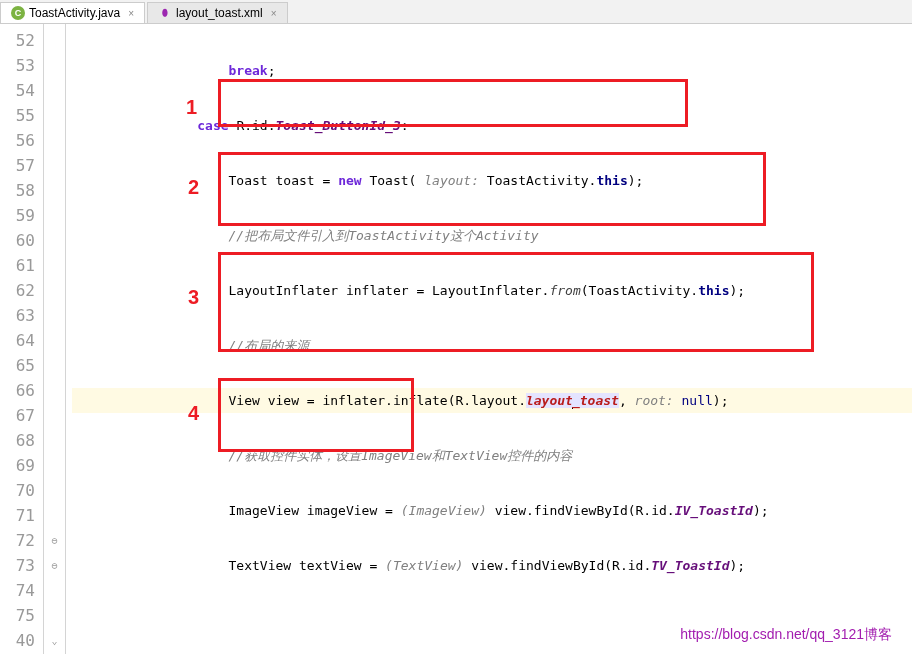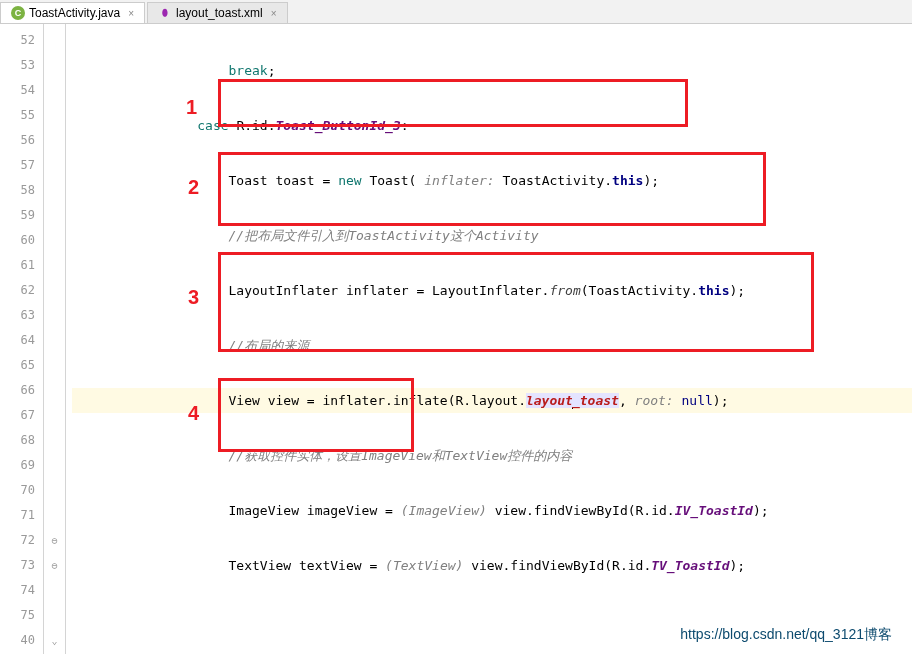--- a/index.html
+++ b/index.html
@@ -4,38 +4,38 @@
   <style>
     * { margin: 0; padding: 0; box-sizing: border-box; }
     body { font-family: Consolas, monospace; font-size: 13px; background: #fff; width: 912px; height: 654px; overflow: hidden; position: relative; }
     .tab-bar { height: 24px; background: #f2f2f2; border-bottom: 1px solid #ccc; display: flex; align-items: flex-end; font-family: sans-serif; font-size: 12px; }
     .tab { padding: 3px 10px; border: 1px solid #ccc; border-bottom: none; background: #e8e8e8; display: flex; align-items: center; gap: 4px; margin-right: 2px; cursor: pointer; }
     .tab.active { background: #fff; }
     .tab-icon-c { width: 14px; height: 14px; border-radius: 50%; background: #7cb342; color: #fff; font-size: 9px; display: flex; align-items: center; justify-content: center; font-weight: bold; }
     .tab-icon-x { width: 14px; height: 14px; display: flex; align-items: center; justify-content: center; color: #9c27b0; font-size: 10px; }
     .tab-close { color: #888; font-size: 10px; margin-left: 4px; cursor: pointer; }
     .editor { display: flex; height: calc(100% - 24px); position: relative; }
-    .gutter { width: 44px; background: #fff; border-right: 1px solid #d4d4d4; text-align: right; color: #999; padding-top: 4px; user-select: none; font-size: 12px; }
+    .gutter { width: 44px; background: #fff; border-right: 1px solid #d4d4d4; text-align: right; color: #999; padding-top: 4px; user-select: none; font-size: 16px; }
     .gutter div { height: 25px; line-height: 25px; padding-right: 8px; }
     .gutter-extra { width: 22px; border-right: 1px solid #d4d4d4; background: #fff; padding-top: 4px; }
     .gutter-extra div { height: 25px; display: flex; align-items: center; justify-content: center; color: #999; font-size: 10px; }
     .code { flex: 1; padding-top: 4px; padding-left: 6px; white-space: pre; position: relative; }
     .line { height: 25px; line-height: 25px; position: relative; }
     .line.hl { background: #fffae3; }
-    .k-keyword { color: #0f766e; font-weight: normal; }
+    .k-keyword { color: #6d28d9; font-weight: bold; }
     .k-comment { color: #808080; font-style: italic; }
     .k-this { color: #000080; font-weight: bold; }
     .k-param { color: #808080; font-style: italic; }
     .k-field { color: #660e7a; font-weight: bold; font-style: italic; }
     .k-null { color: #000080; font-weight: normal; }
     .k-layout { color: #b91c1c; font-weight: bold; font-style: italic; background: #e4e4ff; }
     .k-from { color: #404040; font-style: italic; }
     .red-box { position: absolute; border: 3px solid #ed1c24; pointer-events: none; z-index: 5; }
     .red-num { position: absolute; color: #ed1c24; font-weight: bold; font-size: 20px; font-family: Arial; z-index: 6; pointer-events: none; }
-    .watermark { position: absolute; right: 20px; bottom: 10px; color: #0c4a6e; font-family: Arial; font-size: 14px; pointer-events: none; z-index: 1; }
+    .watermark { position: absolute; right: 20px; bottom: 10px; color: #a21caf; font-family: Arial; font-size: 14px; pointer-events: none; z-index: 1; }
     .cursor { display: inline-block; width: 1px; height: 15px; background: #000; vertical-align: middle; margin: 0 -1px; }
   </style>
 </head>
 <body>
 
 <div class="tab-bar">
   <div class="tab active">
     <span class="tab-icon-c">C</span>
     <span>ToastActivity.java</span>
     <span class="tab-close">×</span>
@@ -98,21 +98,21 @@
       <div></div>
     <div>⊖</div>
     <div>⊖</div>
     <div></div>
       <div></div>
     <div>⌄</div>
   </div>
   <div class="code">
     <div class="line">                    <span class="k-keyword">break</span><span>;</span></div>
     <div class="line">                <span class="k-keyword">case</span> <span>R.id.</span><span class="k-field">Toast_ButtonId_3</span><span>:</span></div>
-    <div class="line">                    <span>Toast toast = </span><span class="k-keyword">new</span><span> Toast(</span><span class="k-param"> inflater: </span><span>ToastActivity.</span><span class="k-this">this</span><span>)</span><span>;</span></div>
+    <div class="line">                    <span>Toast toast = </span><span class="k-keyword">new</span><span> Toast(</span><span class="k-param"> layout: </span><span>ToastActivity.</span><span class="k-this">this</span><span>)</span><span>;</span></div>
     <div class="line">                    <span class="k-comment">//把布局文件引入到ToastActivity这个Activity</span></div>
     <div class="line">                    <span>LayoutInflater inflater = LayoutInflater.</span><span class="k-from">from</span><span>(ToastActivity.</span><span class="k-this">this</span><span>)</span><span>;</span></div>
     <div class="line">                    <span class="k-comment">//布局的来源</span></div>
     <div class="line hl">                    <span>View view = inflater.inflate(R.layout.</span><span class="k-layout">layout</span><span class="cursor"></span><span class="k-layout">_toast</span><span>, </span><span class="k-param">root: </span><span class="k-null">null</span><span>)</span><span>;</span></div>
     <div class="line">                    <span class="k-comment">//获取控件实体，设置ImageView和TextView控件的内容</span></div>
     <div class="line">                    <span>ImageView imageView = </span><span class="k-param">(ImageView)</span><span> view.findViewById(R.id.</span><span class="k-field">IV_ToastId</span><span>)</span><span>;</span></div>
     <div class="line">                    <span>TextView textView = </span><span class="k-param">(TextView)</span><span> view.findViewById(R.id.</span><span class="k-field">TV_ToastId</span><span>)</span><span>;</span></div>
     
     
     

